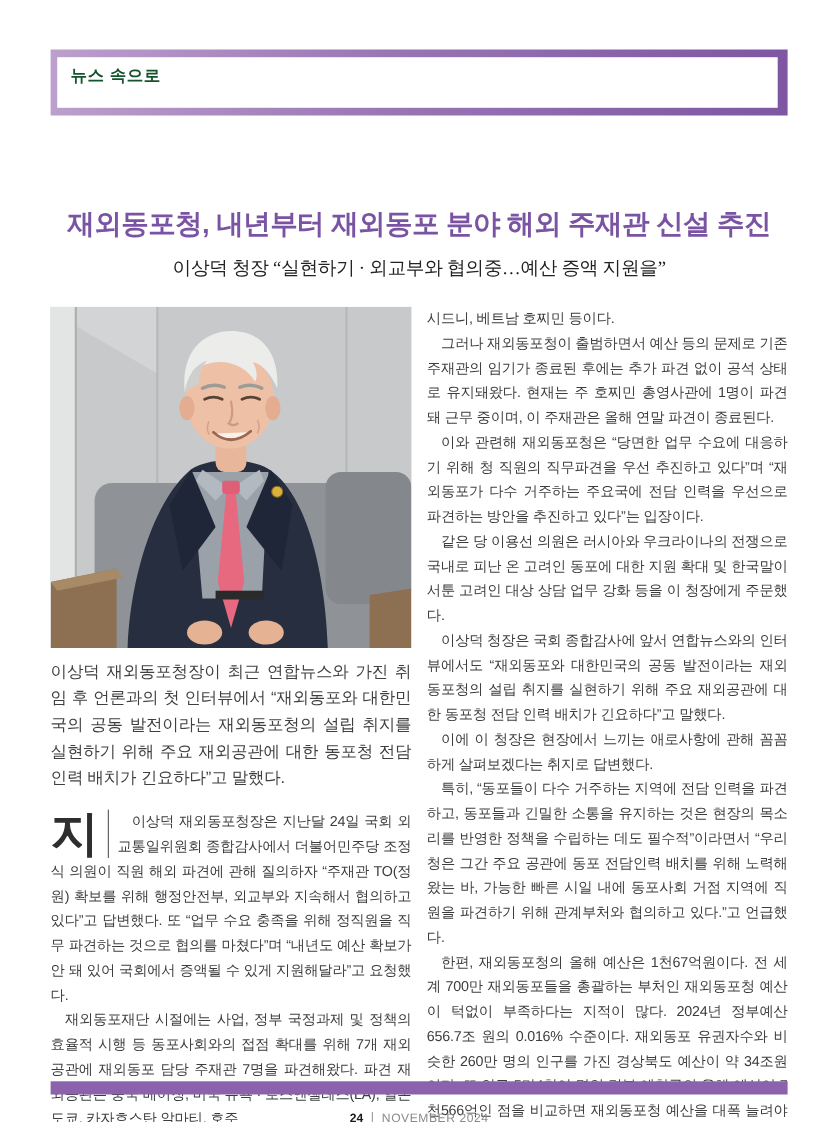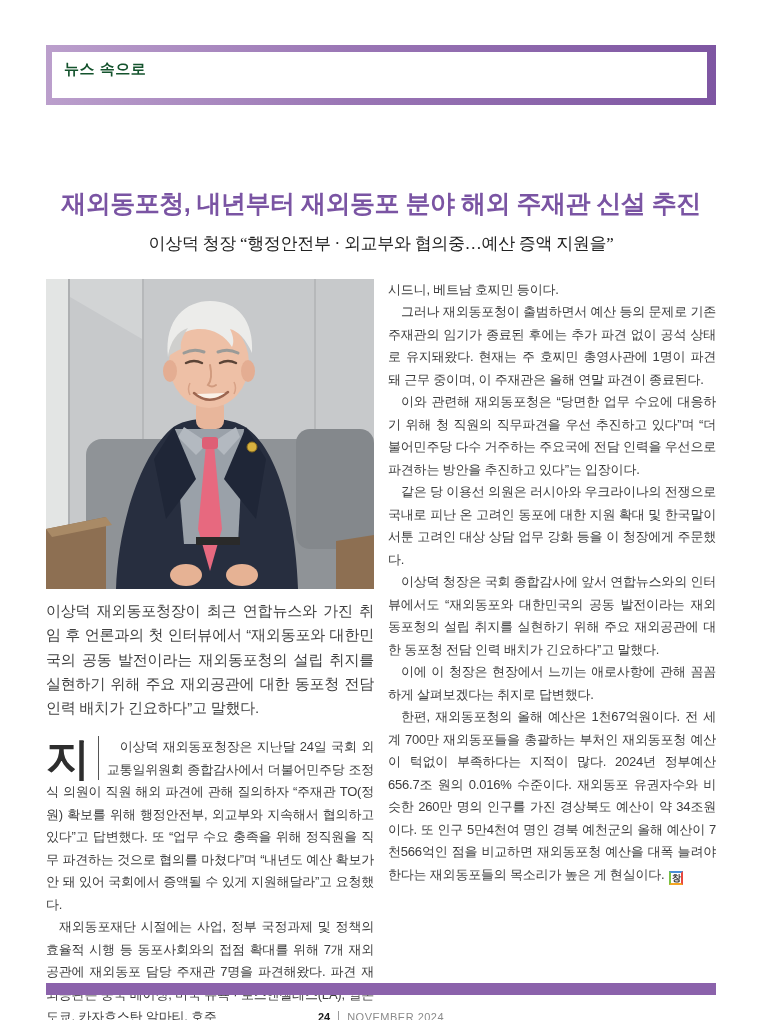--- a/index.html
+++ b/index.html
@@ -110,21 +110,21 @@
 <div class="page">
   <div class="content">
 
     <div class="header-frame">
       <div class="header-frame-inner">
         <span class="section-label">뉴스 속으로</span>
       </div>
     </div>
 
     <h1 class="article-title">재외동포청, 내년부터 재외동포 분야 해외 주재관 신설 추진</h1>
-    <h2 class="article-subtitle">이상덕 청장 “행정안전부 · 외교부와 협의중…예산 증액 지원을”</h2>
+    <h2 class="article-subtitle">이상덕 청장 “실현하기 · 외교부와 협의중…예산 증액 지원을”</h2>
 
     <div class="columns">
 
       <div class="col">
         <figure class="photo">
           <svg width="328" height="310" viewBox="0 0 328 310" xmlns="http://www.w3.org/2000/svg">
 
             <rect x="0" y="0" width="328" height="310" fill="#c7c9cb"></rect>
             <rect x="0" y="0" width="22" height="310" fill="#e3e5e4"></rect>
             <rect x="22" y="0" width="2" height="310" fill="#aeb0b2"></rect>
@@ -190,24 +190,25 @@
           <p class="body-p lead"><span class="dropcap">지</span></p>
         <p class="body-p">이상덕 재외동포청장은 지난달 24일 국회 외교통일위원회 종합감사에서 더불어민주당 조정식 의원이 직원 해외 파견에 관해 질의하자 “주재관 TO(정원) 확보를 위해 행정안전부, 외교부와 지속해서 협의하고 있다”고 답변했다. 또 “업무 수요 충족을 위해 정직원을 직무 파견하는 것으로 협의를 마쳤다”며 “내년도 예산 확보가 안 돼 있어 국회에서 증액될 수 있게 지원해달라”고 요청했다.</p>
             <p class="body-p">재외동포재단 시절에는 사업, 정부 국정과제 및 정책의 효율적 시행 등 동포사회와의 접점 확대를 위해 7개 재외공관에 재외동포 담당 주재관 7명을 파견해왔다. 파견 재외공관은 중국 베이징, 미국 뉴욕 · 로스앤젤레스(LA), 일본 도쿄, 카자흐스탄 알마티, 호주</p>
           </div>
       </div>
 
       <div class="col">
         <div class="body-text">
             <p class="body-p no-indent">시드니, 베트남 호찌민 등이다.</p>
             <p class="body-p">그러나 재외동포청이 출범하면서 예산 등의 문제로 기존 주재관의 임기가 종료된 후에는 추가 파견 없이 공석 상태로 유지돼왔다. 현재는 주 호찌민 총영사관에 1명이 파견돼 근무 중이며, 이 주재관은 올해 연말 파견이 종료된다.</p>
-            <p class="body-p">이와 관련해 재외동포청은 “당면한 업무 수요에 대응하기 위해 청 직원의 직무파견을 우선 추진하고 있다”며 “더불어민주당 다수 거주하는 주요국에 전담 인력을 우선으로 파견하는 방안을 추진하고 있다”는 입장이다.</p>
+            <p class="body-p">이와 관련해 재외동포청은 “당면한 업무 수요에 대응하기 위해 청 직원의 직무파견을 우선 추진하고 있다”며 “재외동포가 다수 거주하는 주요국에 전담 인력을 우선으로 파견하는 방안을 추진하고 있다”는 입장이다.</p>
             <p class="body-p">같은 당 이용선 의원은 러시아와 우크라이나의 전쟁으로 국내로 피난 온 고려인 동포에 대한 지원 확대 및 한국말이 서툰 고려인 대상 상담 업무 강화 등을 이 청장에게 주문했다.</p>
             <p class="body-p">이상덕 청장은 국회 종합감사에 앞서 연합뉴스와의 인터뷰에서도 “재외동포와 대한민국의 공동 발전이라는 재외동포청의 설립 취지를 실현하기 위해 주요 재외공관에 대한 동포청 전담 인력 배치가 긴요하다”고 말했다.</p>
             <p class="body-p">이에 이 청장은 현장에서 느끼는 애로사항에 관해 꼼꼼하게 살펴보겠다는 취지로 답변했다.</p>
+            <p class="body-p">특히, “동포들이 다수 거주하는 지역에 전담 인력을 파견하고, 동포들과 긴밀한 소통을 유지하는 것은 현장의 목소리를 반영한 정책을 수립하는 데도 필수적”이라면서 “우리 청은 그간 주요 공관에 동포 전담인력 배치를 위해 노력해왔는 바, 가능한 빠른 시일 내에 동포사회 거점 지역에 직원을 파견하기 위해 관계부처와 협의하고 있다.”고 언급했다.</p>
             <p class="body-p">한편, 재외동포청의 올해 예산은 1천67억원이다. 전 세계 700만 재외동포들을 총괄하는 부처인 재외동포청 예산이 턱없이 부족하다는 지적이 많다. 2024년 정부예산 656.7조 원의 0.016% 수준이다. 재외동포 유권자수와 비슷한 260만 명의 인구를 가진 경상북도 예산이 약 34조원이다. 또 인구 5만4천여 명인 경북 예천군의 올해 예산이 7천566억인 점을 비교하면 재외동포청 예산을 대폭 늘려야 한다는 재외동포들의 목소리가 높은 게 현실이다.<span class="end-mark">창</span></p>
           </div>
       </div>
 
     </div>
   </div>
 
   <div class="bottom-bar"></div>
 
   <footer class="page-footer">

